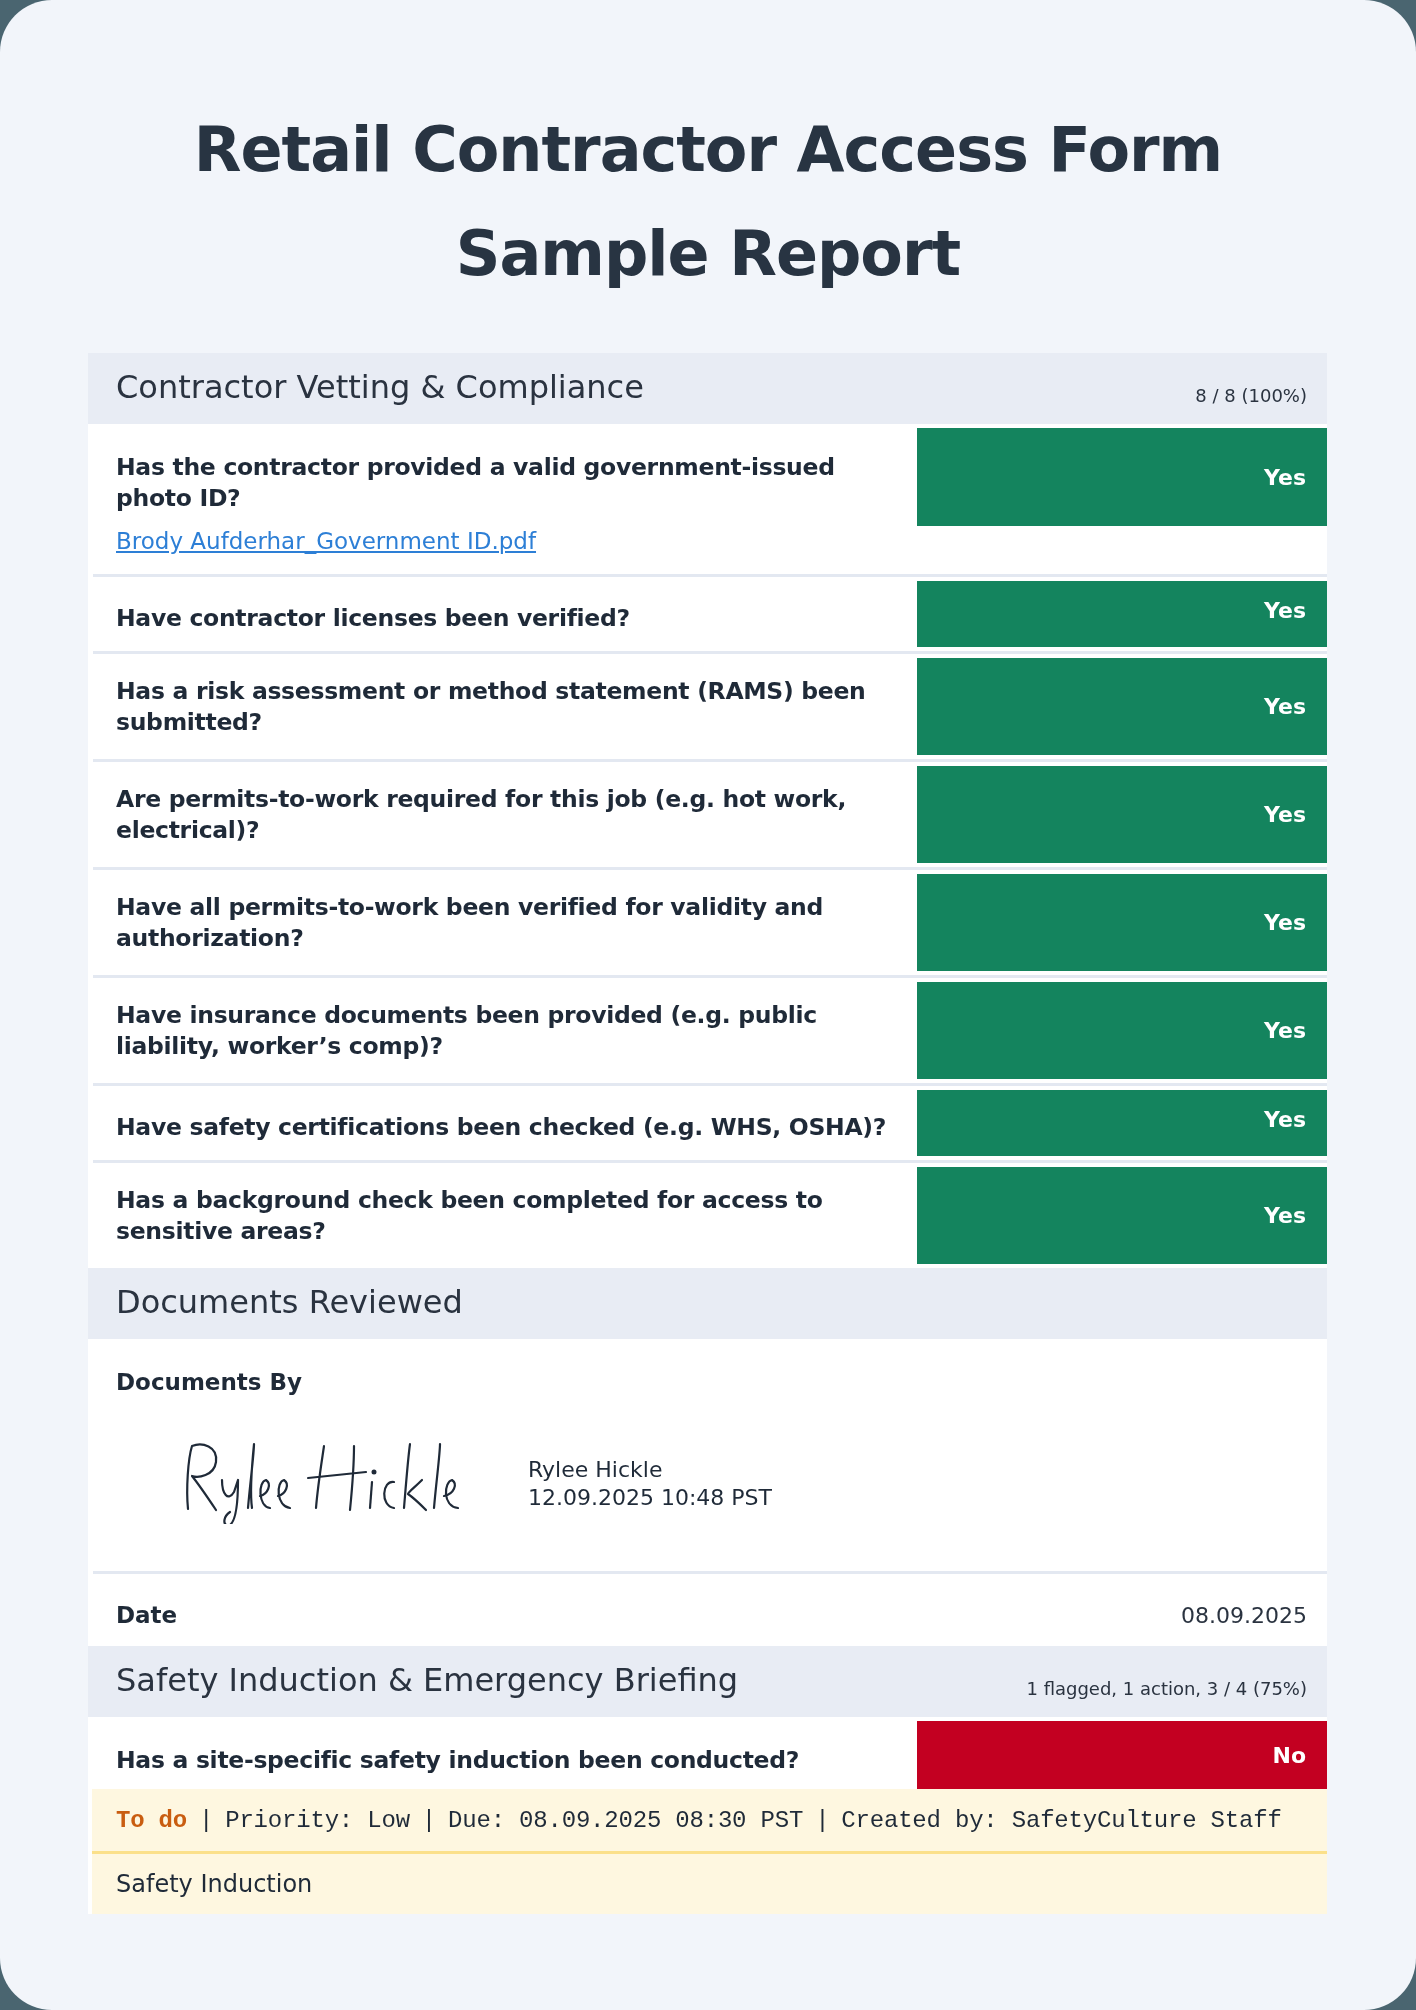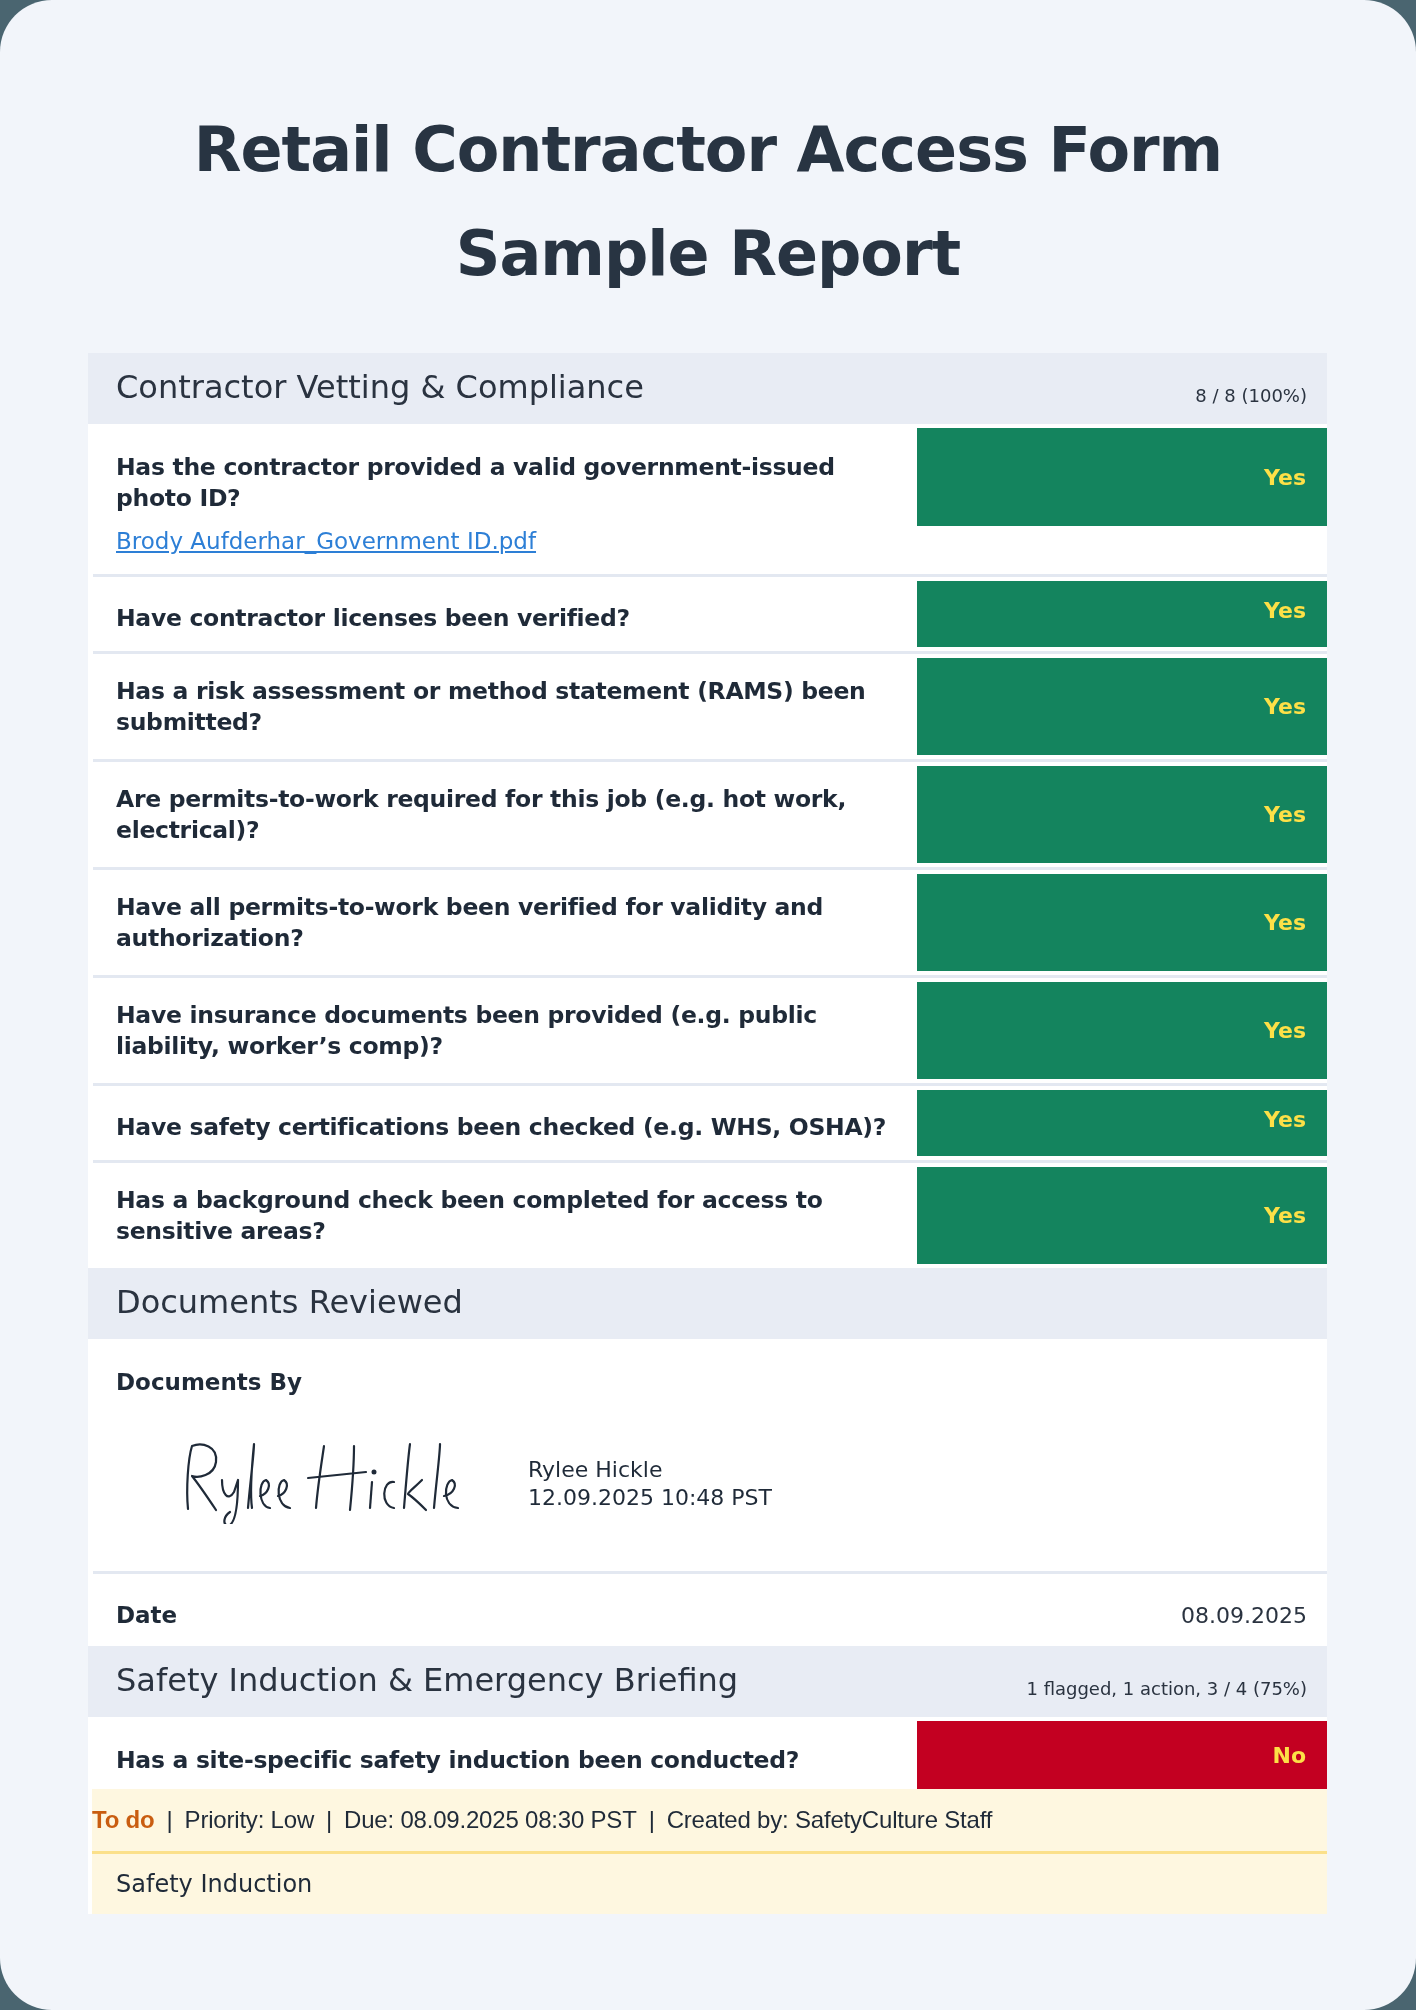--- a/index.html
+++ b/index.html
@@ -79,21 +79,21 @@
     font-family: "DejaVu Sans", sans-serif;
     font-weight: bold;
     color: #1f2a38;
     font-size: 23.5px;
     line-height: 31px;
     letter-spacing: -0.3px;
   }
   .q-answer {
     width: 410px;
     margin: 4px 0 4px 0;
-    color: #fde047;
+    color: #ffffff;
     font-family: "DejaVu Sans", sans-serif;
     font-weight: bold;
     font-size: 22px;
     display: flex;
     align-items: center;
     justify-content: flex-end;
     padding-right: 21px;
     box-sizing: border-box;
   }
   .ans-yes { background: #14845e; }
@@ -155,22 +155,23 @@
     margin-top: 10px;
   }
   .action-bar {
     margin-left: 4px;
     background: #fef7e0;
   }
   .action-meta {
     height: 62px;
     display: flex;
     align-items: center;
+    padding-left: 24px;
     border-bottom: 3px solid #fbe08a;
-    font-family: Liberation Sans, sans-serif;
+    font-family: Liberation Mono, monospace;
     font-size: 24px;
     color: #1f2a38;
     letter-spacing: -0.2px;
     white-space: nowrap;
   }
   .action-status {
     color: #c95d10;
     font-weight: bold;
   }
   .sep { margin: 0 12px; }

